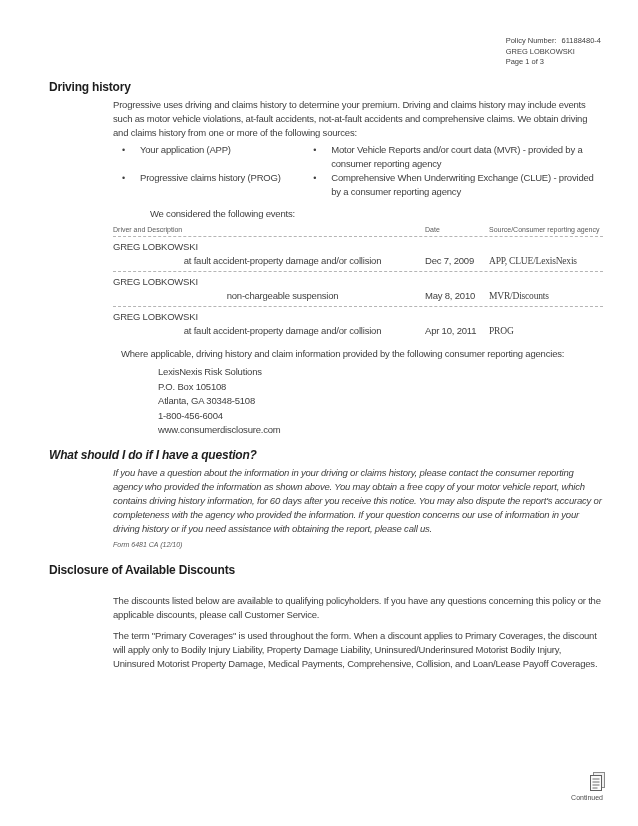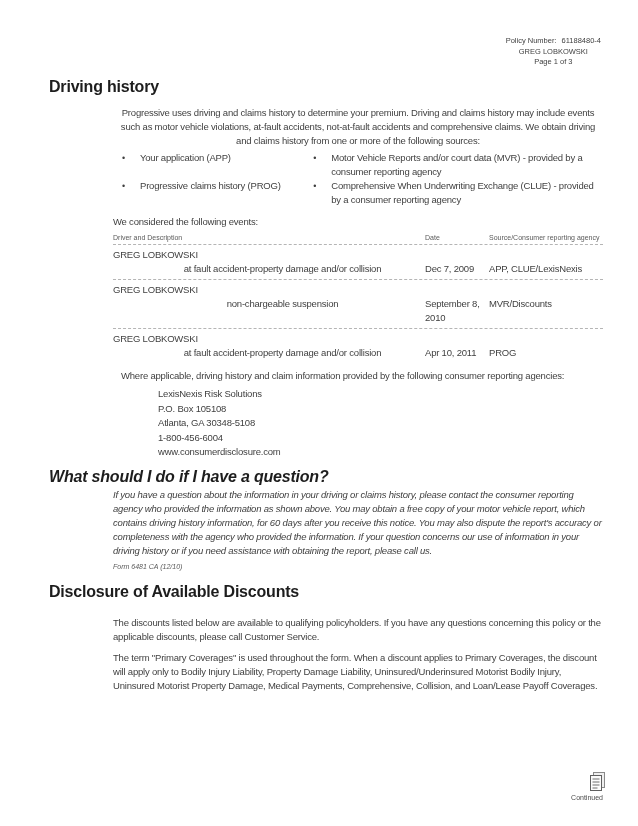--- a/index.html
+++ b/index.html
@@ -10,57 +10,57 @@
     font-family:"Liberation Sans", "DejaVu Sans", sans-serif;
     color:#3f3f3f;
     overflow:hidden;
   }
   .txt { font-size:9.5px; letter-spacing:-0.2px; line-height:14px; color:#3f3f3f; }
   .small { font-size:7px; letter-spacing:0; color:#5a5a5a; }
 
   
   .doc-header {
     position:absolute; top:36px; right:37px;
-    text-align:center; font-size:7.5px; line-height:10.5px; color:#3f3f3f;
+    text-align:left; font-size:7.5px; line-height:10.5px; color:#3f3f3f;
   }
   .doc-header .lbl { margin-right:5px; }
 
   
   .content { position:absolute; left:49px; top:80px; width:554px; }
 
   .sec-title {
-    font-size:16px; font-weight:bold; color:#1d1d1d;
+    font-size:12px; font-weight:bold; color:#1d1d1d;
     letter-spacing:-0.2px; line-height:14px;
   }
   .indent { margin-left:64px; }
 
-  .intro { margin-top:12px;text-align:center; }
+  .intro { margin-top:4px; }
 
   
   .bullets { display:flex; margin-top:3px; }
   .bul-col-left { width:192px; }
   .bul-col-right { width:300px; }
   .bullet-item { display:flex; padding-left:9px; }
   .bul-col-left .bullet-item { margin-bottom:14px; }
   .bullet-mark { width:18px; flex:0 0 18px; font-size:9px; line-height:14px; color:#3f3f3f; }
 
-  .events-intro { margin-top:8px; }
+  .events-intro { margin-top:8px;margin-left:37px; }
 
   
   .events-table { margin-top:5px; width:100%; }
   .t-head { display:flex; padding-bottom:3px; border-bottom:1px dashed #b5b5b5; }
   .t-head .hc1 { width:312px; }
   .t-head .hc2 { width:64px; }
   .t-head .hc3 { flex:1; }
   .t-row { padding:3px 0 3px; border-bottom:1px dashed #b5b5b5; }
   .t-row.last { border-bottom:none; }
   .t-line { display:flex; }
   .t-desc { width:312px; padding-left:27px; box-sizing:border-box;text-align:center; }
   .t-date { width:64px; }
-  .t-source { flex:1; }
+  .t-source { flex:1;font-family:Liberation Serif, serif; }
 
   .agencies-intro { margin-top:6px;margin-left:8px; }
   .agency-address { margin-top:4px; margin-left:45px; line-height:14.5px; }
 
   .question-section { margin-top:10px;font-style:italic; }
   .question-body { margin-top:4px; }
   .form-number { margin-top:5px; }
 
   .discounts-section { margin-top:15px; }
   .disc-para { margin-top:17px; }
@@ -132,21 +132,21 @@
               <div class="t-desc">at fault accident-property damage and/or collision</div>
               <div class="t-date">Dec 7, 2009</div>
               <div class="t-source">APP, CLUE/LexisNexis</div>
             </div>
           </div>
 
           <div class="t-row">
             <div class="txt">GREG LOBKOWSKI</div>
             <div class="t-line txt">
               <div class="t-desc">non-chargeable suspension</div>
-              <div class="t-date">September 8, 2010</div>
+              <div class="t-date">May 8, 2010</div>
               <div class="t-source">MVR/Discounts</div>
             </div>
           </div>
 
           <div class="t-row last">
             <div class="txt">GREG LOBKOWSKI</div>
             <div class="t-line txt">
               <div class="t-desc">at fault accident-property damage and/or collision</div>
               <div class="t-date">Apr 10, 2011</div>
               <div class="t-source">PROG</div>

